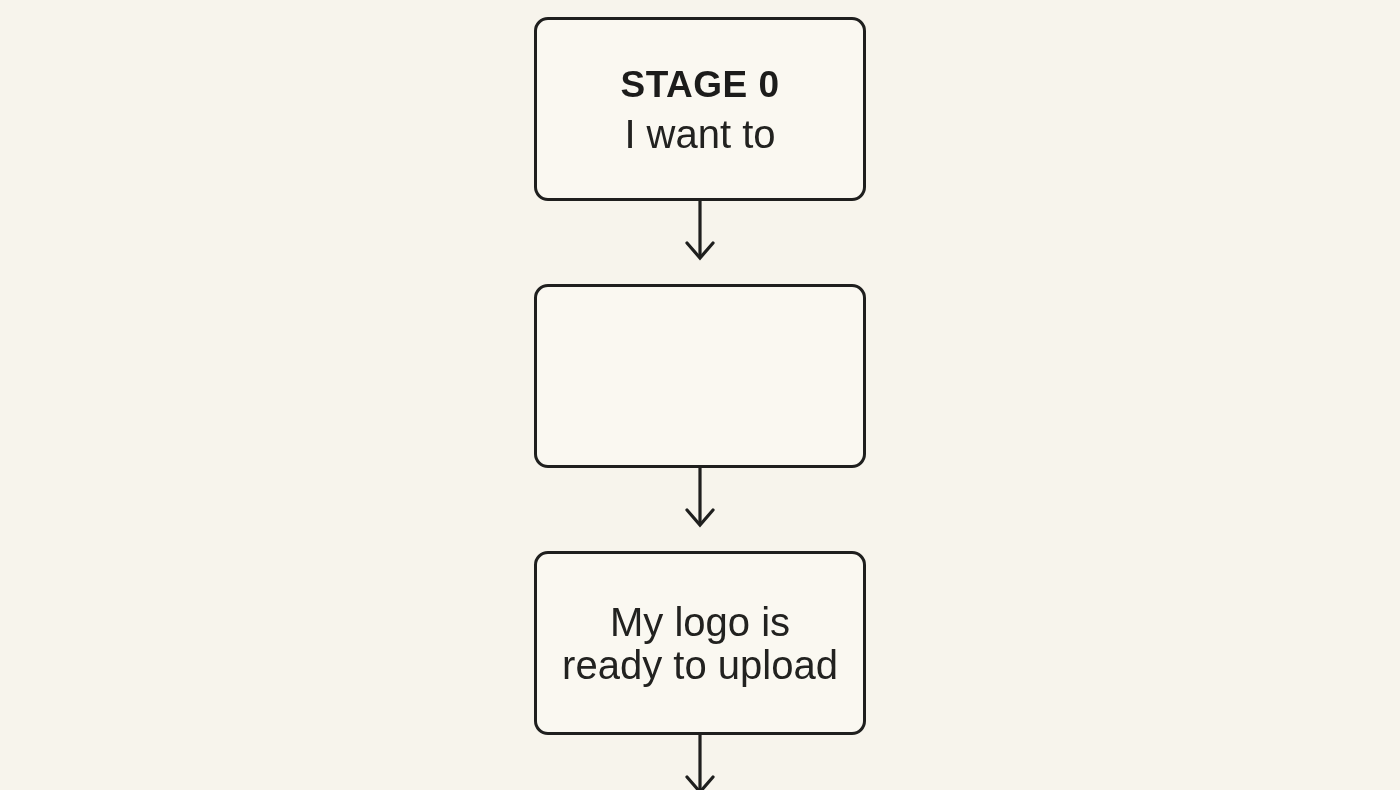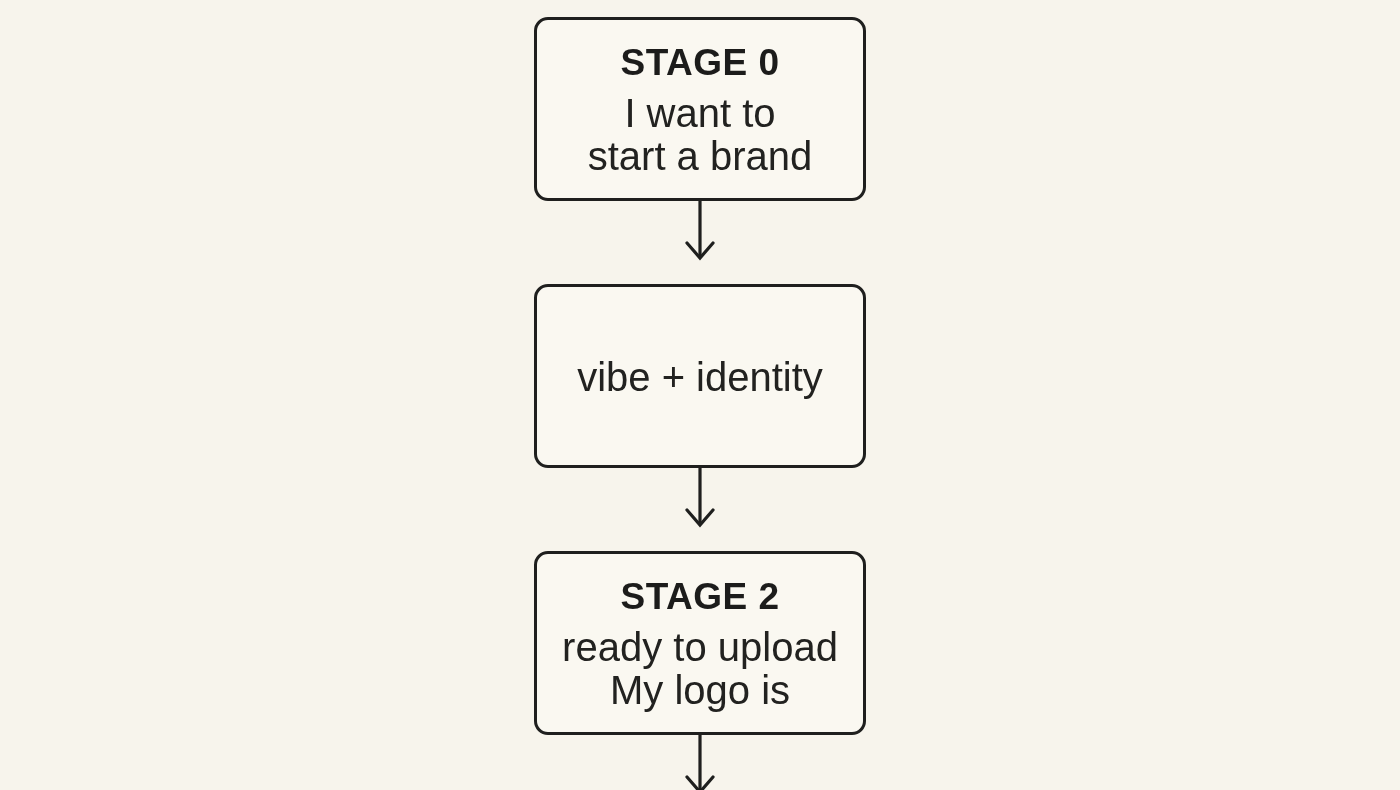--- a/index.html
+++ b/index.html
@@ -60,41 +60,38 @@
   }
 </style>
 </head>
 <body>
 
 <div class="flowchart">
 
   <div class="stage-box">
     <div class="stage-title">STAGE 0</div>
     <div class="stage-line">I want to</div>
-    <div class="stage-line">start a brand</div>
   </div>
 
   <svg class="arrow" width="40" height="62" viewBox="0 0 40 62">
     <line x1="20" y1="0" x2="20" y2="56" stroke="#1f1f1e" stroke-width="3.2"></line>
     <polyline points="7,42 20,57 33,42" fill="none" stroke="#1f1f1e" stroke-width="3.2" stroke-linecap="round" stroke-linejoin="miter"></polyline>
   </svg>
 
   <div class="stage-box">
-    <div class="stage-line">vibe + identity</div>
   </div>
 
   <svg class="arrow" width="40" height="62" viewBox="0 0 40 62">
     <line x1="20" y1="0" x2="20" y2="56" stroke="#1f1f1e" stroke-width="3.2"></line>
     <polyline points="7,42 20,57 33,42" fill="none" stroke="#1f1f1e" stroke-width="3.2" stroke-linecap="round" stroke-linejoin="miter"></polyline>
   </svg>
 
   <div class="stage-box">
-    <div class="stage-title">STAGE 2</div>
+    <div class="stage-line">My logo is</div>
     <div class="stage-line">ready to upload</div>
-    <div class="stage-line">My logo is</div>
   </div>
 
   <svg class="arrow" width="40" height="62" viewBox="0 0 40 62">
     <line x1="20" y1="0" x2="20" y2="56" stroke="#1f1f1e" stroke-width="3.2"></line>
     <polyline points="7,42 20,57 33,42" fill="none" stroke="#1f1f1e" stroke-width="3.2" stroke-linecap="round" stroke-linejoin="miter"></polyline>
   </svg>
 
 </div>
 
 </body></html>

